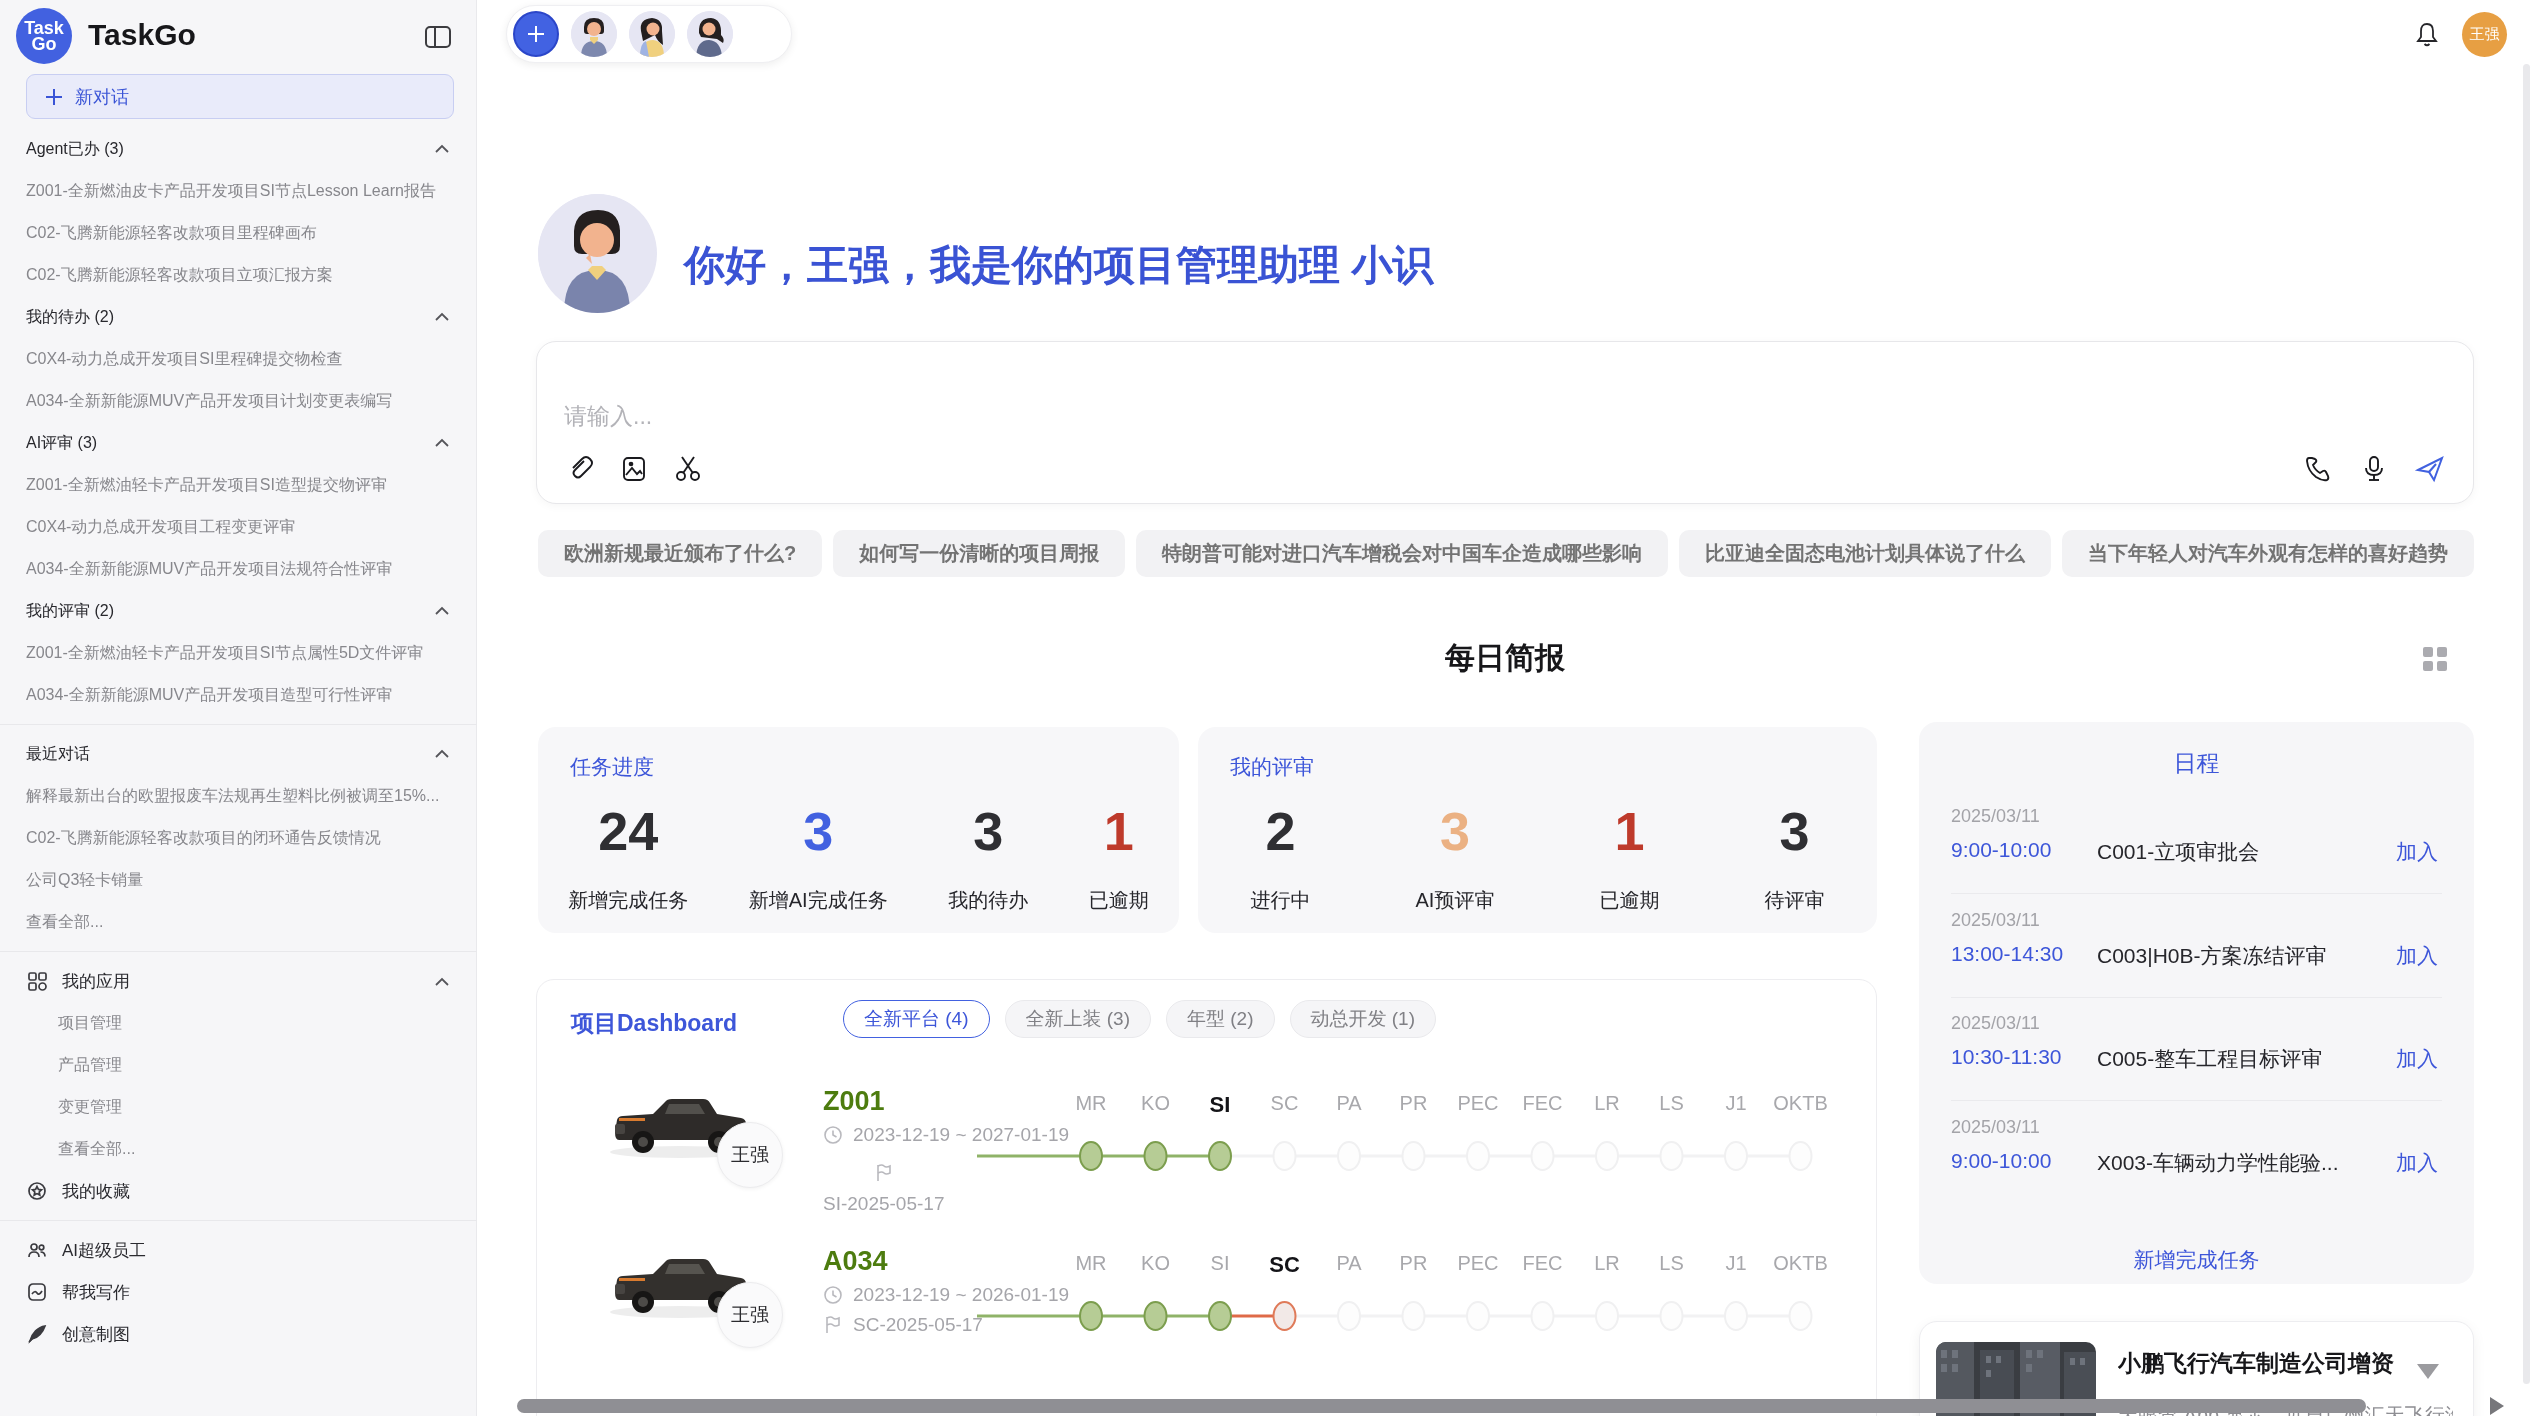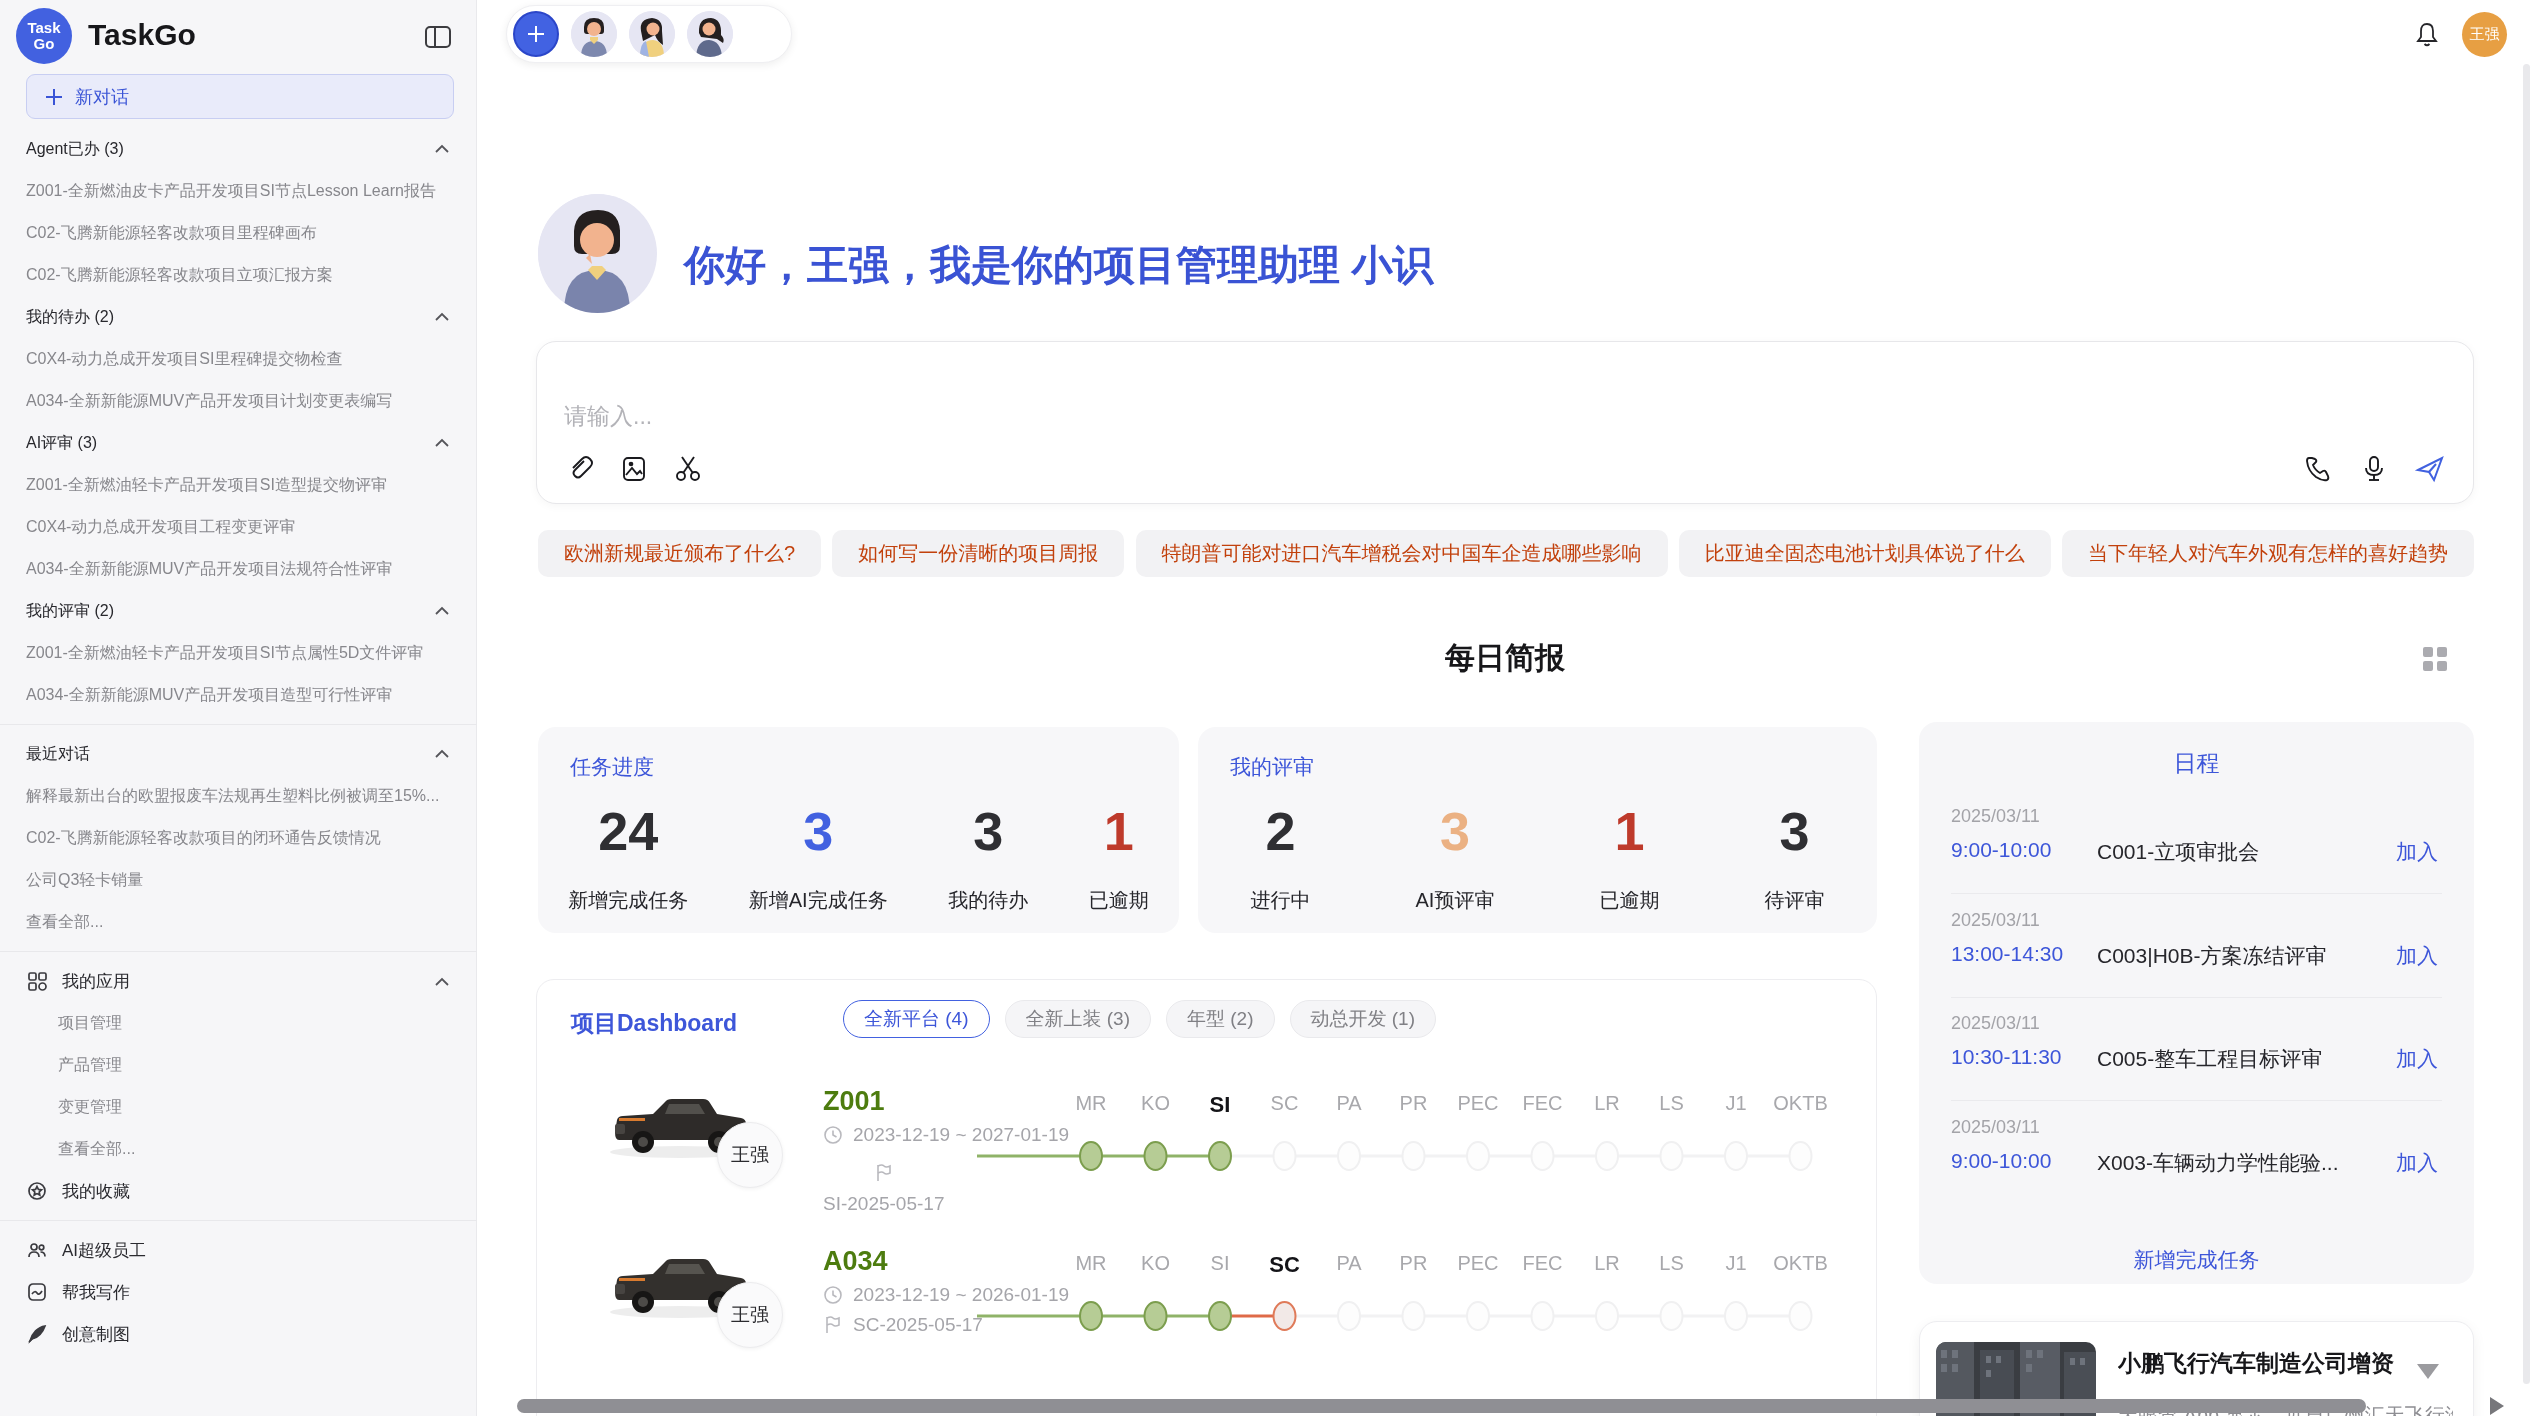--- a/index.html
+++ b/index.html
@@ -6,21 +6,21 @@
   html,body { width:2532px; height:1416px; overflow:hidden; background:#fff;
     font-family:"Liberation Sans","DejaVu Sans",sans-serif; }
   #app { position:relative; width:2532px; height:1416px; background:#fff; }
 
   
   .sidebar { position:absolute; left:0; top:0; width:477px; height:1416px;
     background:#F6F6F8; border-right:1px solid #E9E9EC; }
   .sb-top { position:absolute; left:16px; top:8px; width:445px; height:58px; }
   .logo { position:absolute; left:0; top:0; width:56px; height:56px; border-radius:50%;
     background:#4261E0; color:#fff; display:flex; flex-direction:column; align-items:center;
-    justify-content:center; font-size:15px; line-height:16px; font-weight:600; }
+    justify-content:center; font-size:18px; line-height:16px; font-weight:600; }
   .app-title { position:absolute; left:72px; top:10px; font-size:30px; font-weight:700; color:#17171A; }
   .collapse-btn { position:absolute; right:8px; top:14px; width:30px; height:30px; cursor:pointer; }
   .new-chat { position:absolute; left:26px; top:74px; width:428px; height:45px;
     background:#E9EBFA; border:1px solid #C8CEF2; border-radius:9px; display:flex;
     align-items:center; padding-left:16px; gap:10px; color:#3A54D6; font-size:18px;
     font-weight:500; cursor:pointer; }
   .sb-list { position:absolute; left:0; top:128px; width:477px; }
   .sb-head, .sb-item { position:relative; height:42px; display:flex; align-items:center;
     padding:0 26px; white-space:nowrap; overflow:hidden; }
   .sb-head { font-size:16px; color:#28282D; font-weight:500; }
@@ -57,21 +57,21 @@
     font-family:"Liberation Sans",sans-serif; }
   .composer input::placeholder { color:#B3B3B8; }
   .comp-icons-l { position:absolute; left:27px; bottom:18px; display:flex; gap:22px; }
   .comp-icons-r { position:absolute; right:27px; bottom:18px; display:flex; gap:24px; align-items:center; }
   .cicon { width:32px; height:32px; cursor:pointer; }
 
   
   .chips { position:absolute; left:538px; top:530px; width:1936px; display:flex;
     justify-content:space-between; }
   .chip { height:47px; background:#F2F2F4; border-radius:10px; display:flex; align-items:center;
-    padding:0 26px; font-size:20px; color:#c2410c; cursor:pointer; white-space:nowrap; }
+    padding:0 26px; font-size:20px; color:#737373; cursor:pointer; white-space:nowrap;font-weight:bold; }
 
   
   .brief-title { position:absolute; left:536px; top:638px; width:1938px; text-align:center;
     font-size:30px; font-weight:700; color:#17171A; }
   .grid-icon { position:absolute; left:2420px; top:644px; width:30px; height:30px; cursor:pointer; }
   .stat-card { position:absolute; background:#F7F7F9; border-radius:18px; height:206px; }
   .stat-title { position:absolute; left:32px; top:26px; font-size:21px; color:#3D56D9; font-weight:500; }
   .stat-row { position:absolute; left:0; top:62px; width:100%; display:flex; justify-content:space-around; }
   .stat { text-align:center; }
   .stat .num { font-size:54px; font-weight:600; line-height:84px; }

